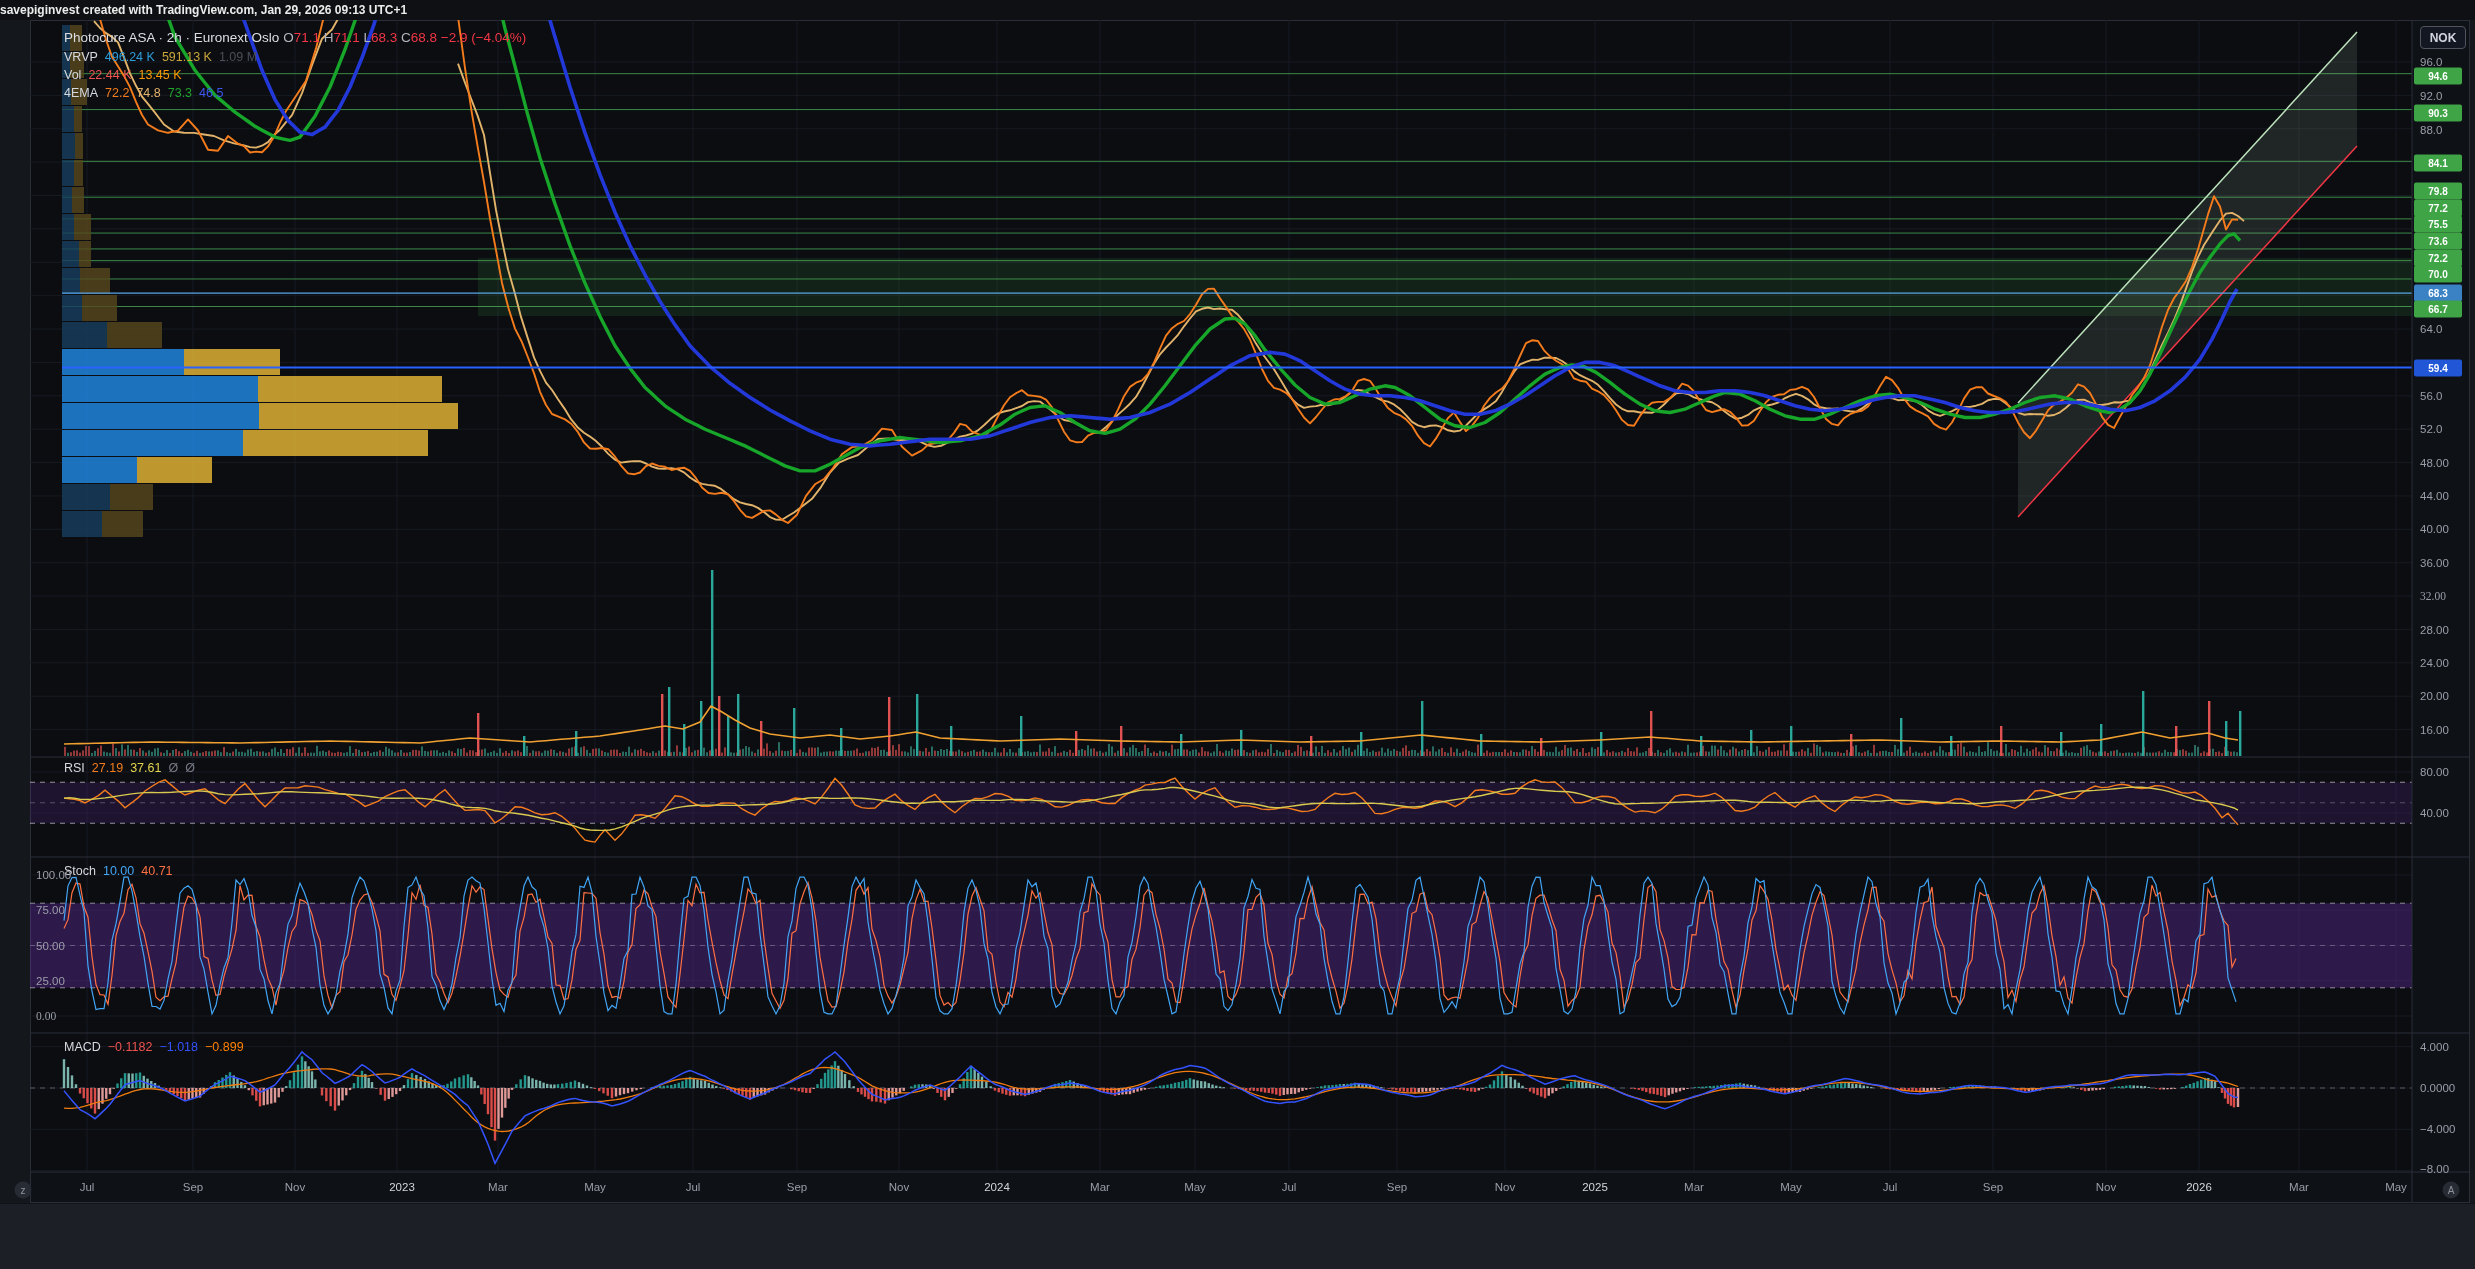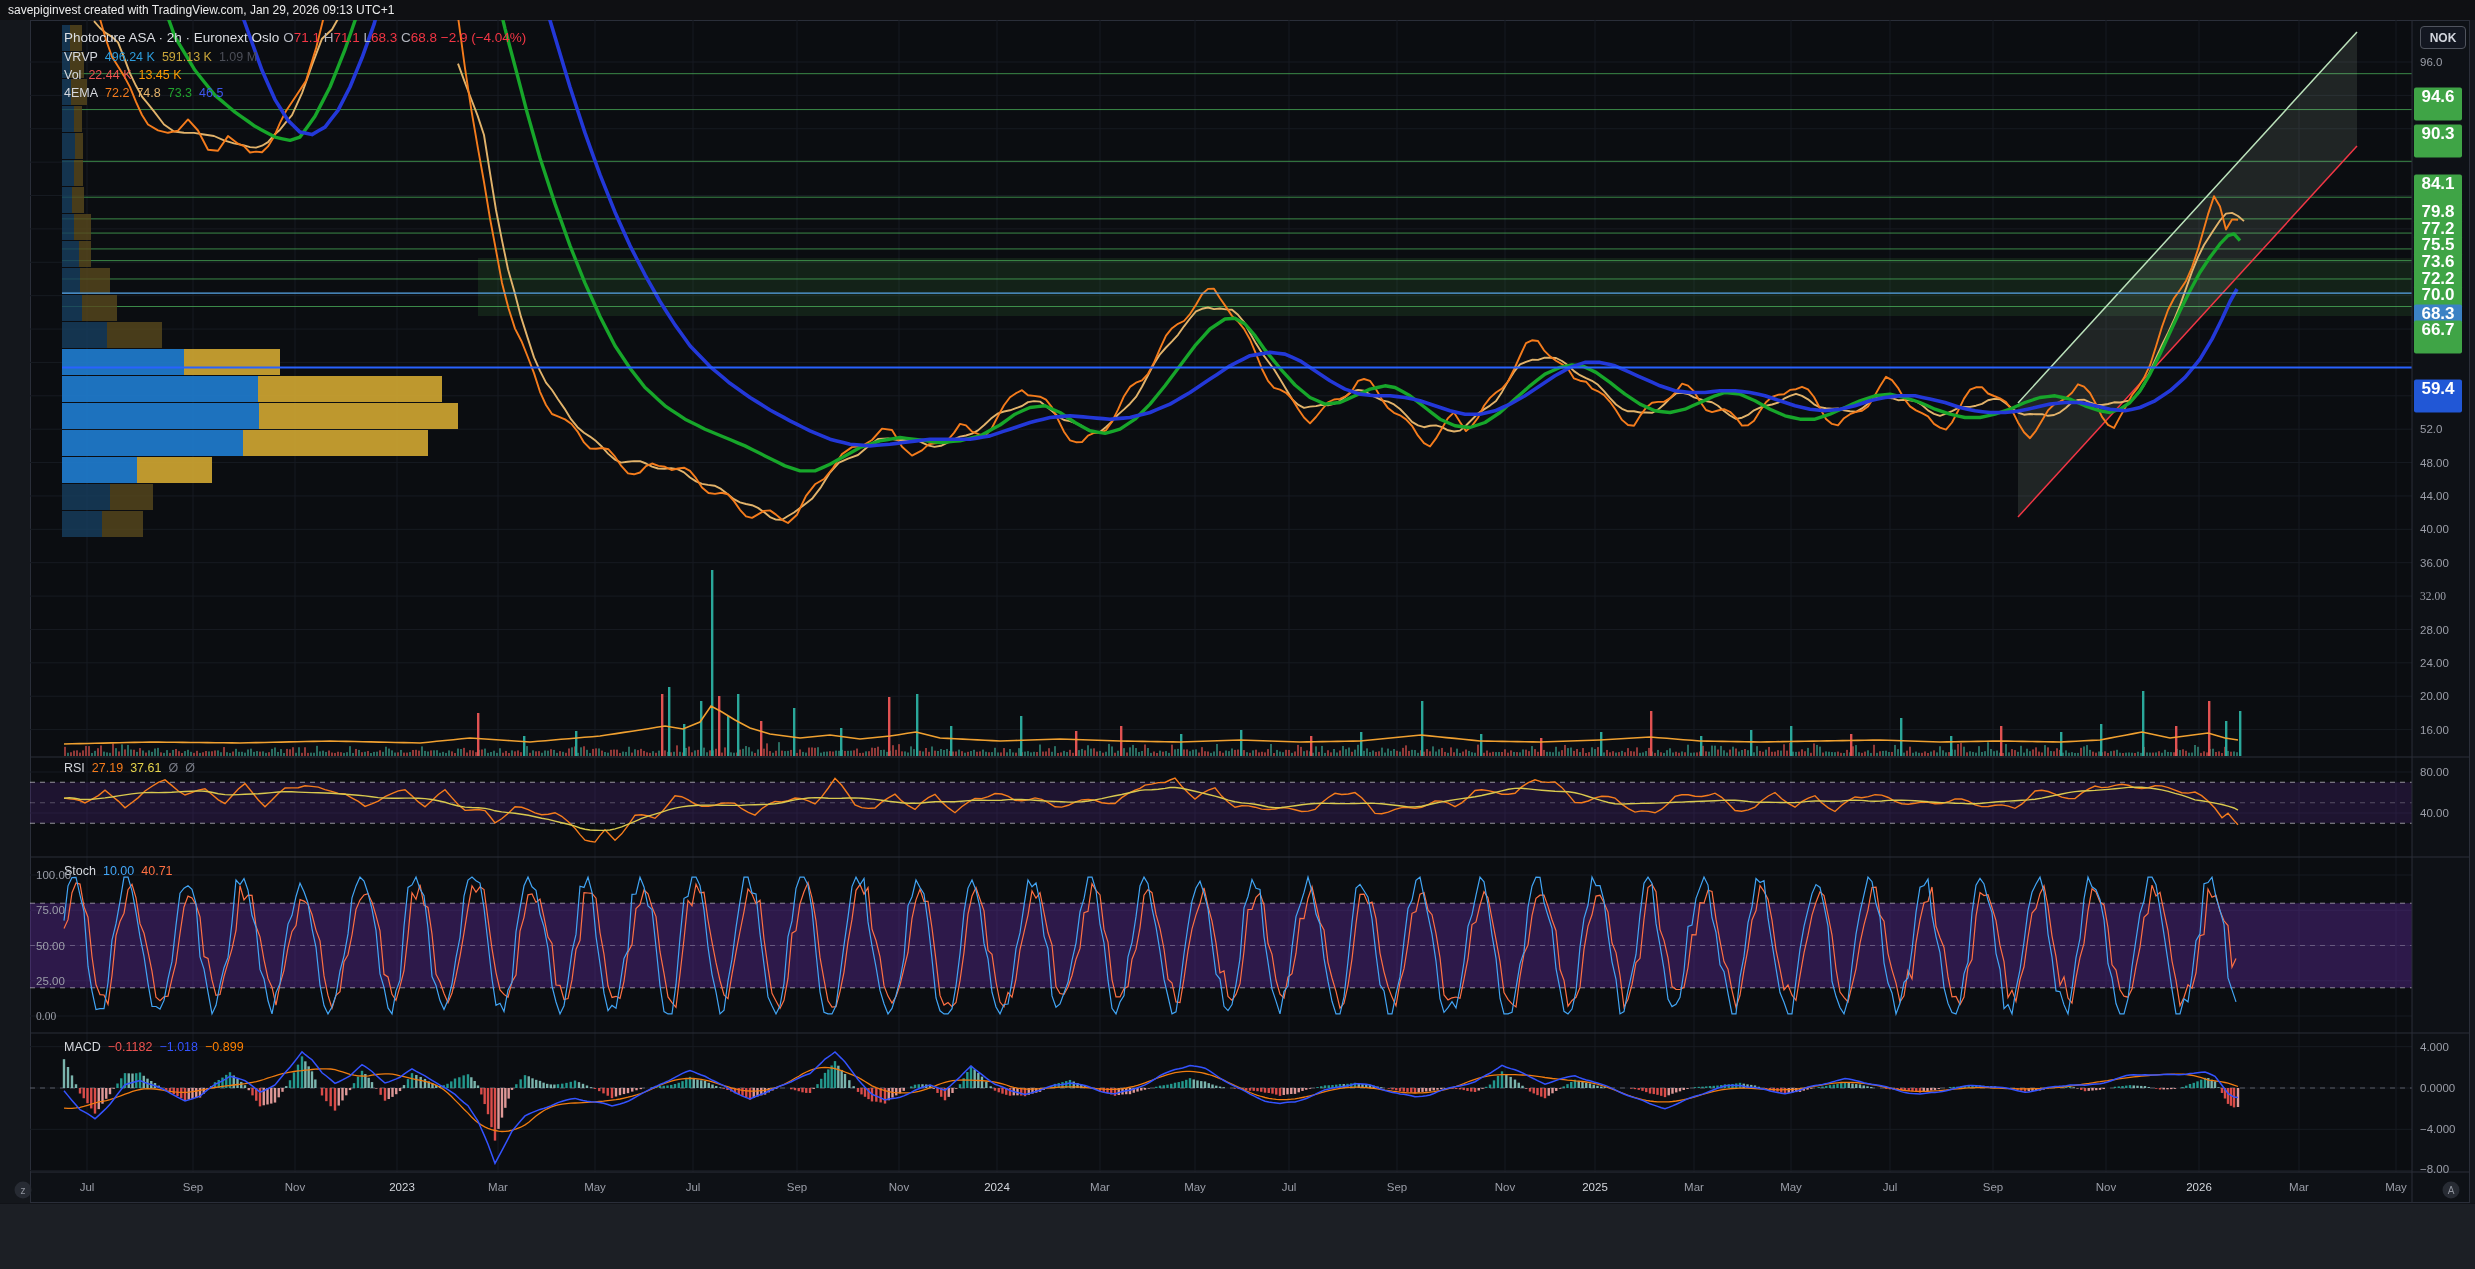--- a/index.html
+++ b/index.html
@@ -1,28 +1,28 @@
 <!DOCTYPE html>
 <html><head>
 <meta charset="utf-8">
 <style>
   html,body{margin:0;padding:0;background:#14171c;}
   .stage{position:relative;width:2475px;height:1269px;overflow:hidden;background:#14171c;
          font-family:"Liberation Sans",sans-serif;color:#b2b5be;}
   .topbar{position:absolute;left:0;top:0;width:2475px;height:20px;background:#0f1013;color:#ececec;
-          font-size:12px;font-weight:400;line-height:20px;padding-left:8px;box-sizing:border-box;white-space:nowrap;}
+          font-size:12px;font-weight:700;line-height:20px;box-sizing:border-box;white-space:nowrap;}
   #chart-svg{position:absolute;left:0;top:0;}
   .overlay{position:absolute;left:0;top:0;width:2475px;height:1269px;pointer-events:none;}
   .legend-row{position:absolute;white-space:nowrap;font-size:12.5px;color:#d5d8de;pointer-events:auto;}
   .legend-row .lab{color:#d5d8de;margin-right:7px;}
   .legend-row .v{margin-right:7px;}
   .legend-title{font-size:13.5px;color:#dcdee3;}
   .axis-label{position:absolute;left:2420px;font-size:11.5px;color:#9b9ea8;transform:translateY(-50%);pointer-events:auto;}
-  .axis-badge{position:absolute;left:2414px;width:48px;height:33px;border-radius:2px;font-size:17px;font-weight:700;
-              color:#fff;text-align:center;line-height:17px;transform:translateY(-50%);pointer-events:auto;margin-top:28px;}
+  .axis-badge{position:absolute;left:2414px;width:48px;height:17px;border-radius:2px;font-size:10px;font-weight:700;
+              color:#fff;text-align:center;line-height:17px;transform:translateY(-50%);pointer-events:auto;}
   .b-green{background:#3fa446;}
   .b-blue-light{background:#3b82c4;}
   .b-blue{background:#2157d6;}
   .stoch-left{position:absolute;left:36px;font-size:11.5px;color:#9b9ea8;transform:translateY(-50%);}
   .time-label{position:absolute;top:1181px;font-size:11.5px;color:#9b9ea8;transform:translateX(-50%);}
   .time-label.year{color:#d3d6dc;}
   .bubble{position:absolute;width:17px;height:17px;border-radius:50%;background:#272b33;color:#8f939c;
           font-size:10px;text-align:center;line-height:17px;transform:translate(-50%,-50%);pointer-events:auto;}
   .nok-btn{position:absolute;left:2420px;top:26px;width:46px;height:23px;border:1px solid #50545e;border-radius:4px;
            color:#d1d4dc;font-size:12px;font-weight:700;text-align:center;line-height:23px;box-sizing:border-box;

